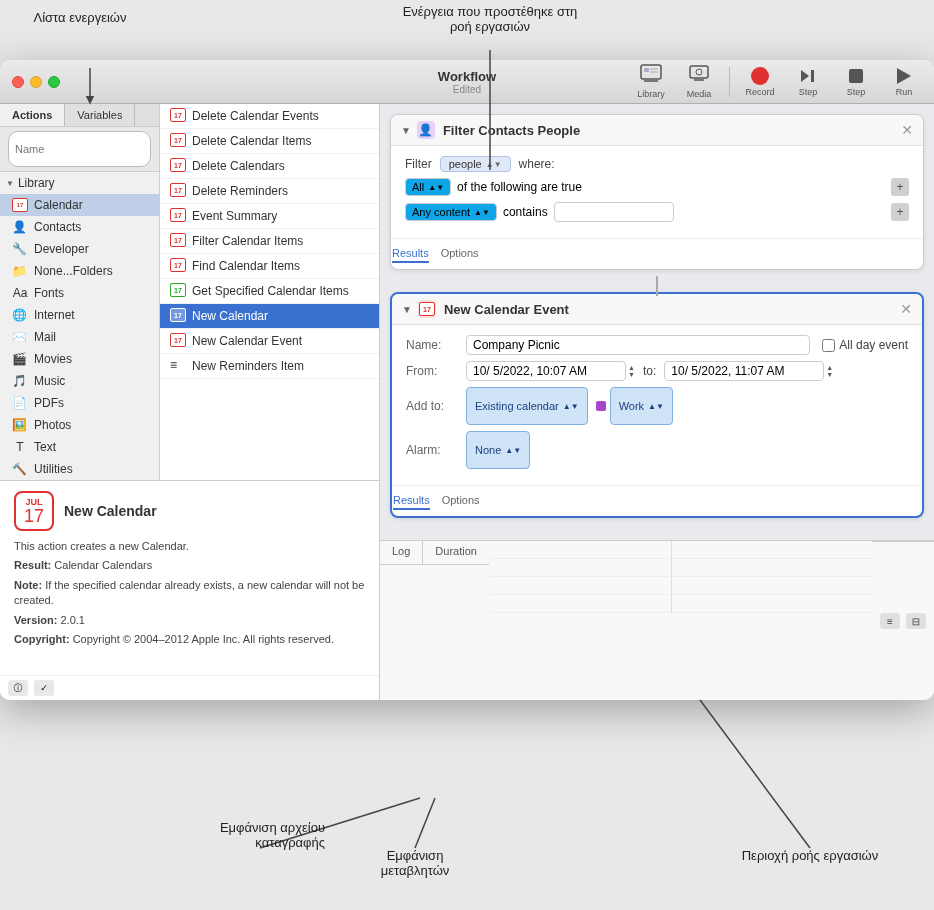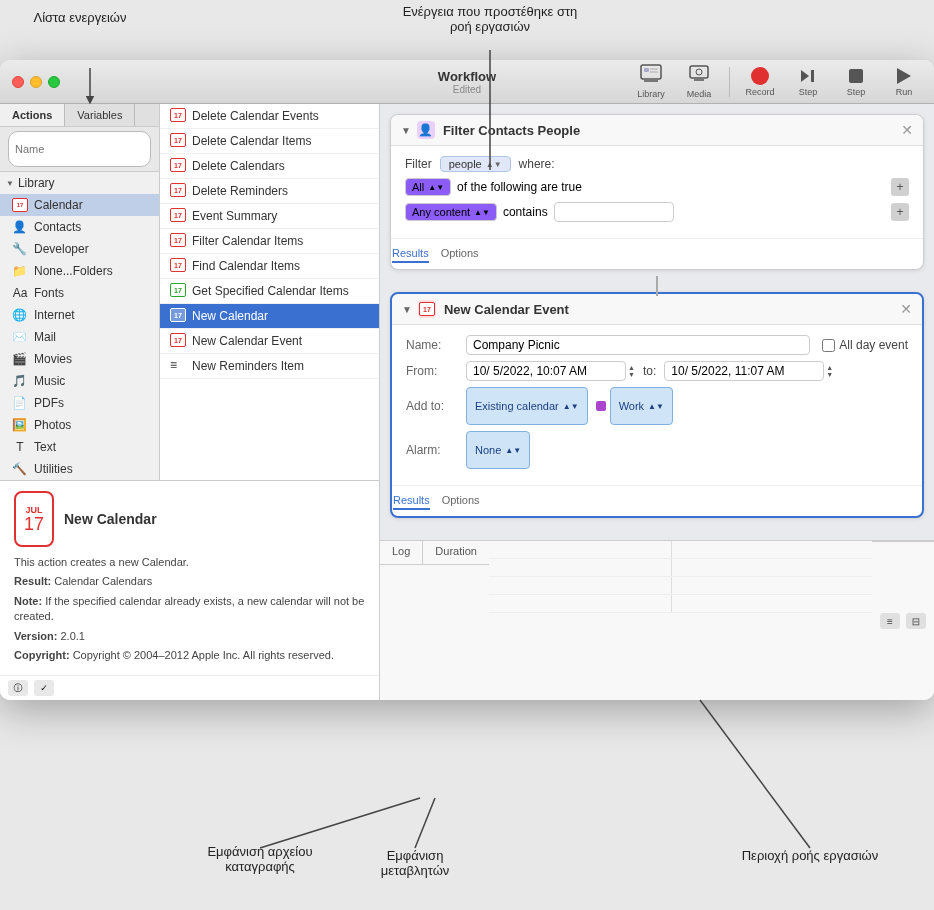--- a/index.html
+++ b/index.html
@@ -323,21 +323,21 @@
       font-size: 8px;
       color: #666;
     }
     .filter-row {
       display: flex;
       align-items: center;
       gap: 6px;
       margin-bottom: 6px;
     }
     .filter-select {
-      background: #8b5cf6;
+      background: #0ea5e9;
       border: 1px solid #ccc;
       border-radius: 4px;
       padding: 2px 6px;
       font-size: 11px;
       cursor: pointer;
       display: flex;
       align-items: center;
       gap: 4px;
     }
     .filter-plus {
@@ -936,21 +936,21 @@
           <div class="log-footer-btn">≡</div>
           <div class="log-footer-btn">⊟</div>
         </div>
       </div>
 
     </div>
   </div>
 
   <div class="desc-panel">
     <div class="desc-panel-header">
-      <div style="width:40px; height:56px; border: 2px solid #e03030; border-radius: 8px; margin-right:10px; display:flex; flex-direction:column; align-items:center; justify-content:center; background:white;">
+      <div style="width:40px; height:40px; border: 2px solid #e03030; border-radius: 8px; margin-right:10px; display:flex; flex-direction:column; align-items:center; justify-content:center; background:white;">
         <div class="desc-panel-date">JUL</div>
         <div class="desc-panel-day">17</div>
       </div>
       <div class="desc-panel-title">New Calendar</div>
     </div>
     <div class="desc-panel-text">This action creates a new Calendar.</div>
     <div class="desc-panel-text">
       <b>Result:</b>
       <span>Calendar Calendars</span>
     </div>
@@ -967,21 +967,21 @@
       <span>Copyright © 2004–2012 Apple Inc.  All rights reserved.</span>
     </div>
     <div class="desc-panel-footer">
       <div class="desc-footer-btn">ⓘ</div>
       <div class="desc-footer-btn">✓</div>
     </div>
   </div>
 
 </div>
 
-<div class="annot-box" style="left:195px; top:844px; width:130px; text-align:center;">Εμφάνιση αρχείου
+<div class="annot-box" style="left:195px; top:820px; width:130px; text-align:right;">Εμφάνιση αρχείου
 καταγραφής</div>
 
 <div class="annot-box" style="left:360px; top:848px; width:110px; text-align:center;">Εμφάνιση
 μεταβλητών</div>
 
 <div class="annot-box" style="left:730px; top:848px; width:160px; text-align:center;">Περιοχή ροής
 εργασιών</div>
 
 <svg style="position:absolute;top:0;left:0;width:934px;height:910px;pointer-events:none;z-index:150;">
 

